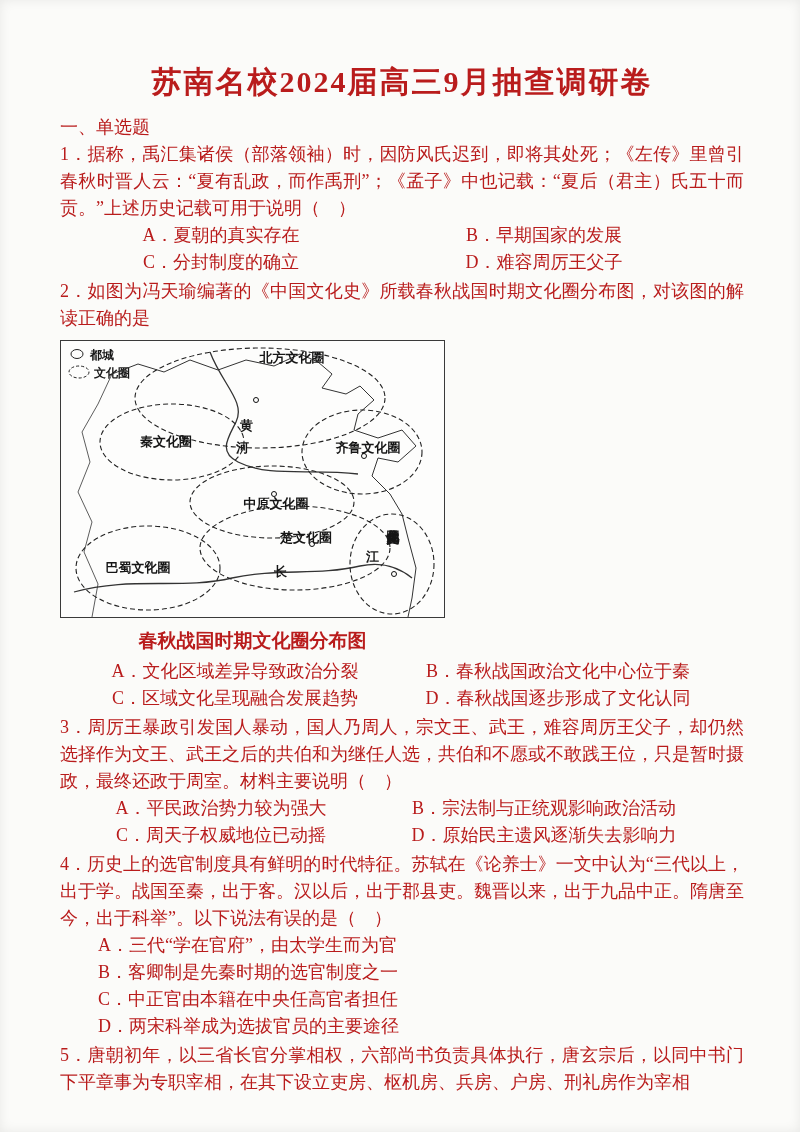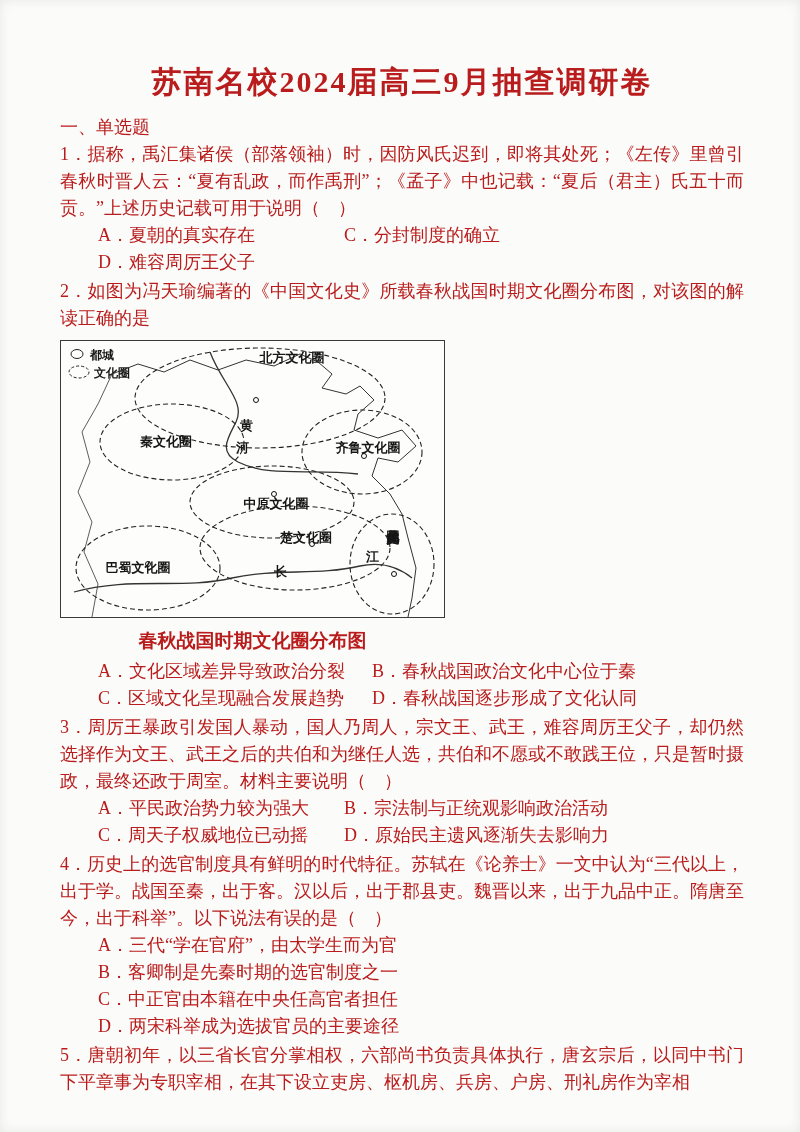--- a/index.html
+++ b/index.html
@@ -31,21 +31,21 @@
   .stem {
     font-size: 18px;
     line-height: 1.5;
     text-align: justify;
   }
   .opts {
     font-size: 18px;
     line-height: 1.5;
     padding-left: 38px;
   }
-  .two-col { display: grid; }
+  .two-col { display: grid; text-align: center; }
   .cols-a { grid-template-columns: 246px 1fr; }
   .cols-b { grid-template-columns: 274px 1fr; }
   .one-col span { display: block; }
   .map-figure {
     margin: 8px 0 4px 0;
     width: 385px;
   }
   .map-caption {
     width: 385px;
     text-align: center;
@@ -64,20 +64,21 @@
 
 <div class="page">
 
   <h1 class="title">苏南名校2024届高三9月抽查调研卷</h1>
 
   <div class="section-heading">一、单选题</div>
 
   <p class="stem q-block">1．据称，禹汇集诸侯（部落领袖）时，因防风氏迟到，即将其处死；《左传》里曾引春秋时晋人云：“夏有乱政，而作禹刑”；《孟子》中也记载：“夏后（君主）氏五十而贡。”上述历史记载可用于说明（　）</p>
   <div class="opts two-col cols-a">
     <span>A．夏朝的真实存在</span>
+    <span>B．早期国家的发展</span>
     <span>C．分封制度的确立</span>
     <span>D．难容周厉王父子</span>
   </div>
 
   <p class="stem q-block">2．如图为冯天瑜编著的《中国文化史》所载春秋战国时期文化圈分布图，对该图的解读正确的是</p>
 
   <figure class="map-figure">
     <svg class="map-svg" width="385" height="278" viewBox="0 0 385 278">
 
       <rect x="0.5" y="0.5" width="384" height="277" fill="#fdfdfc" stroke="#3a3a3a" stroke-width="1"></rect>

